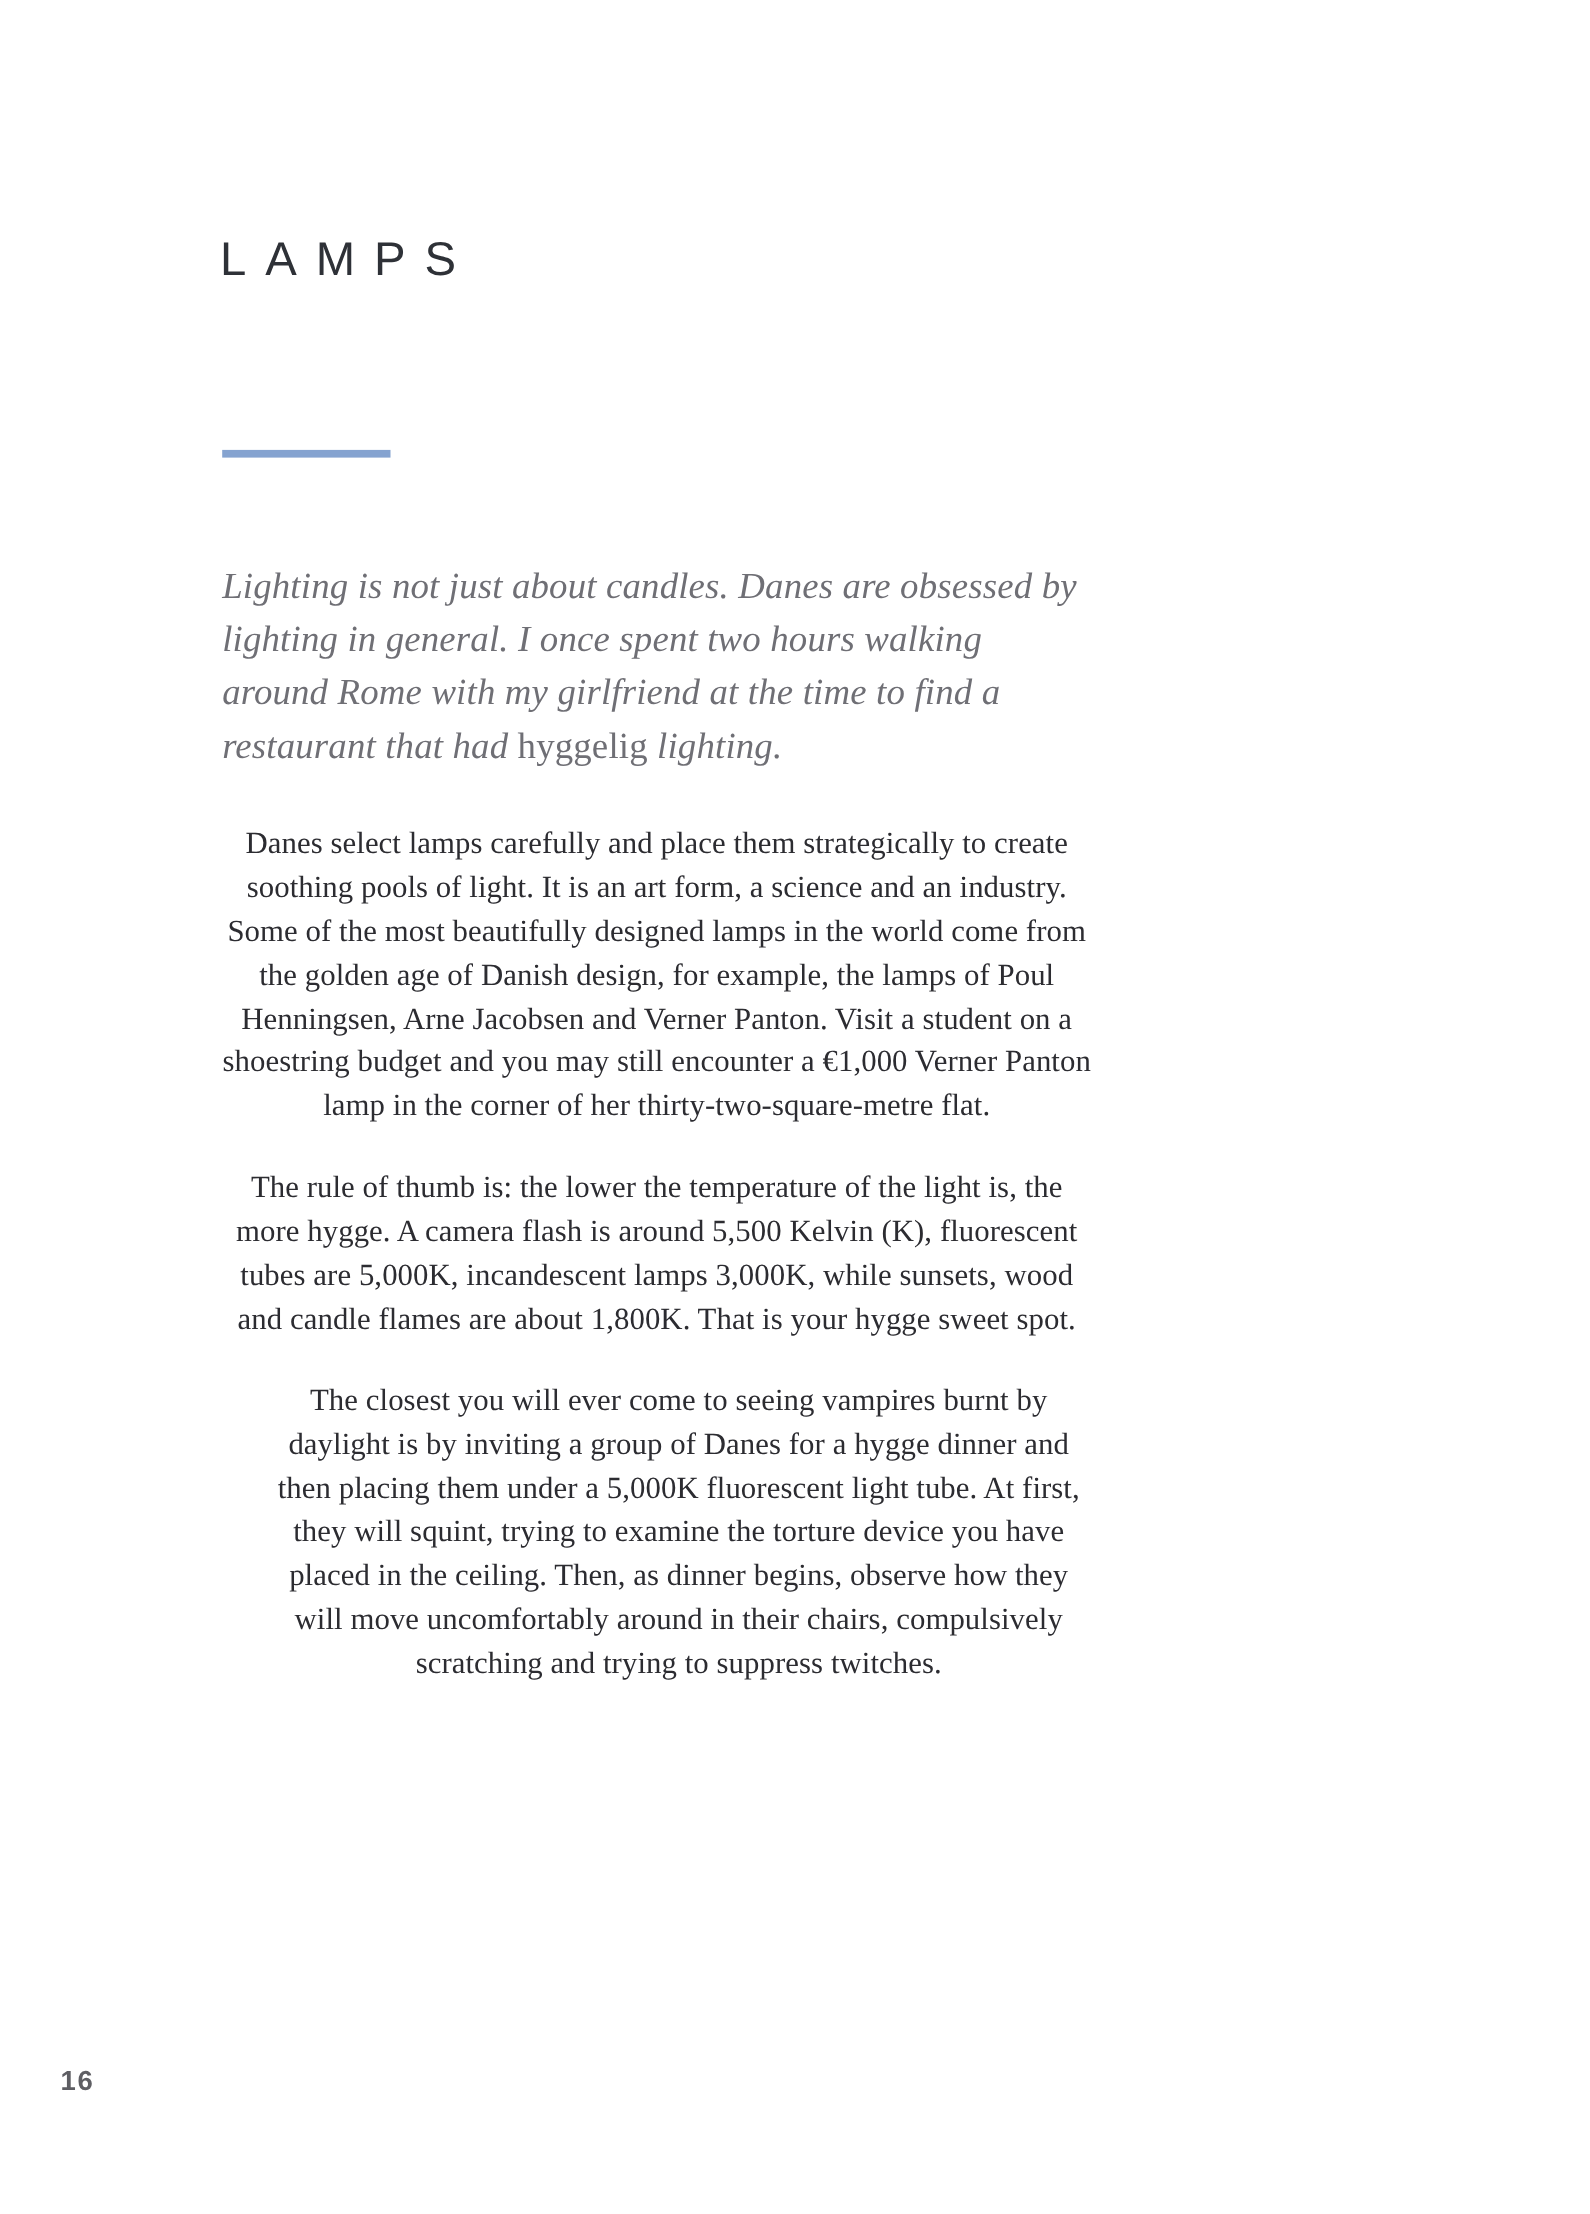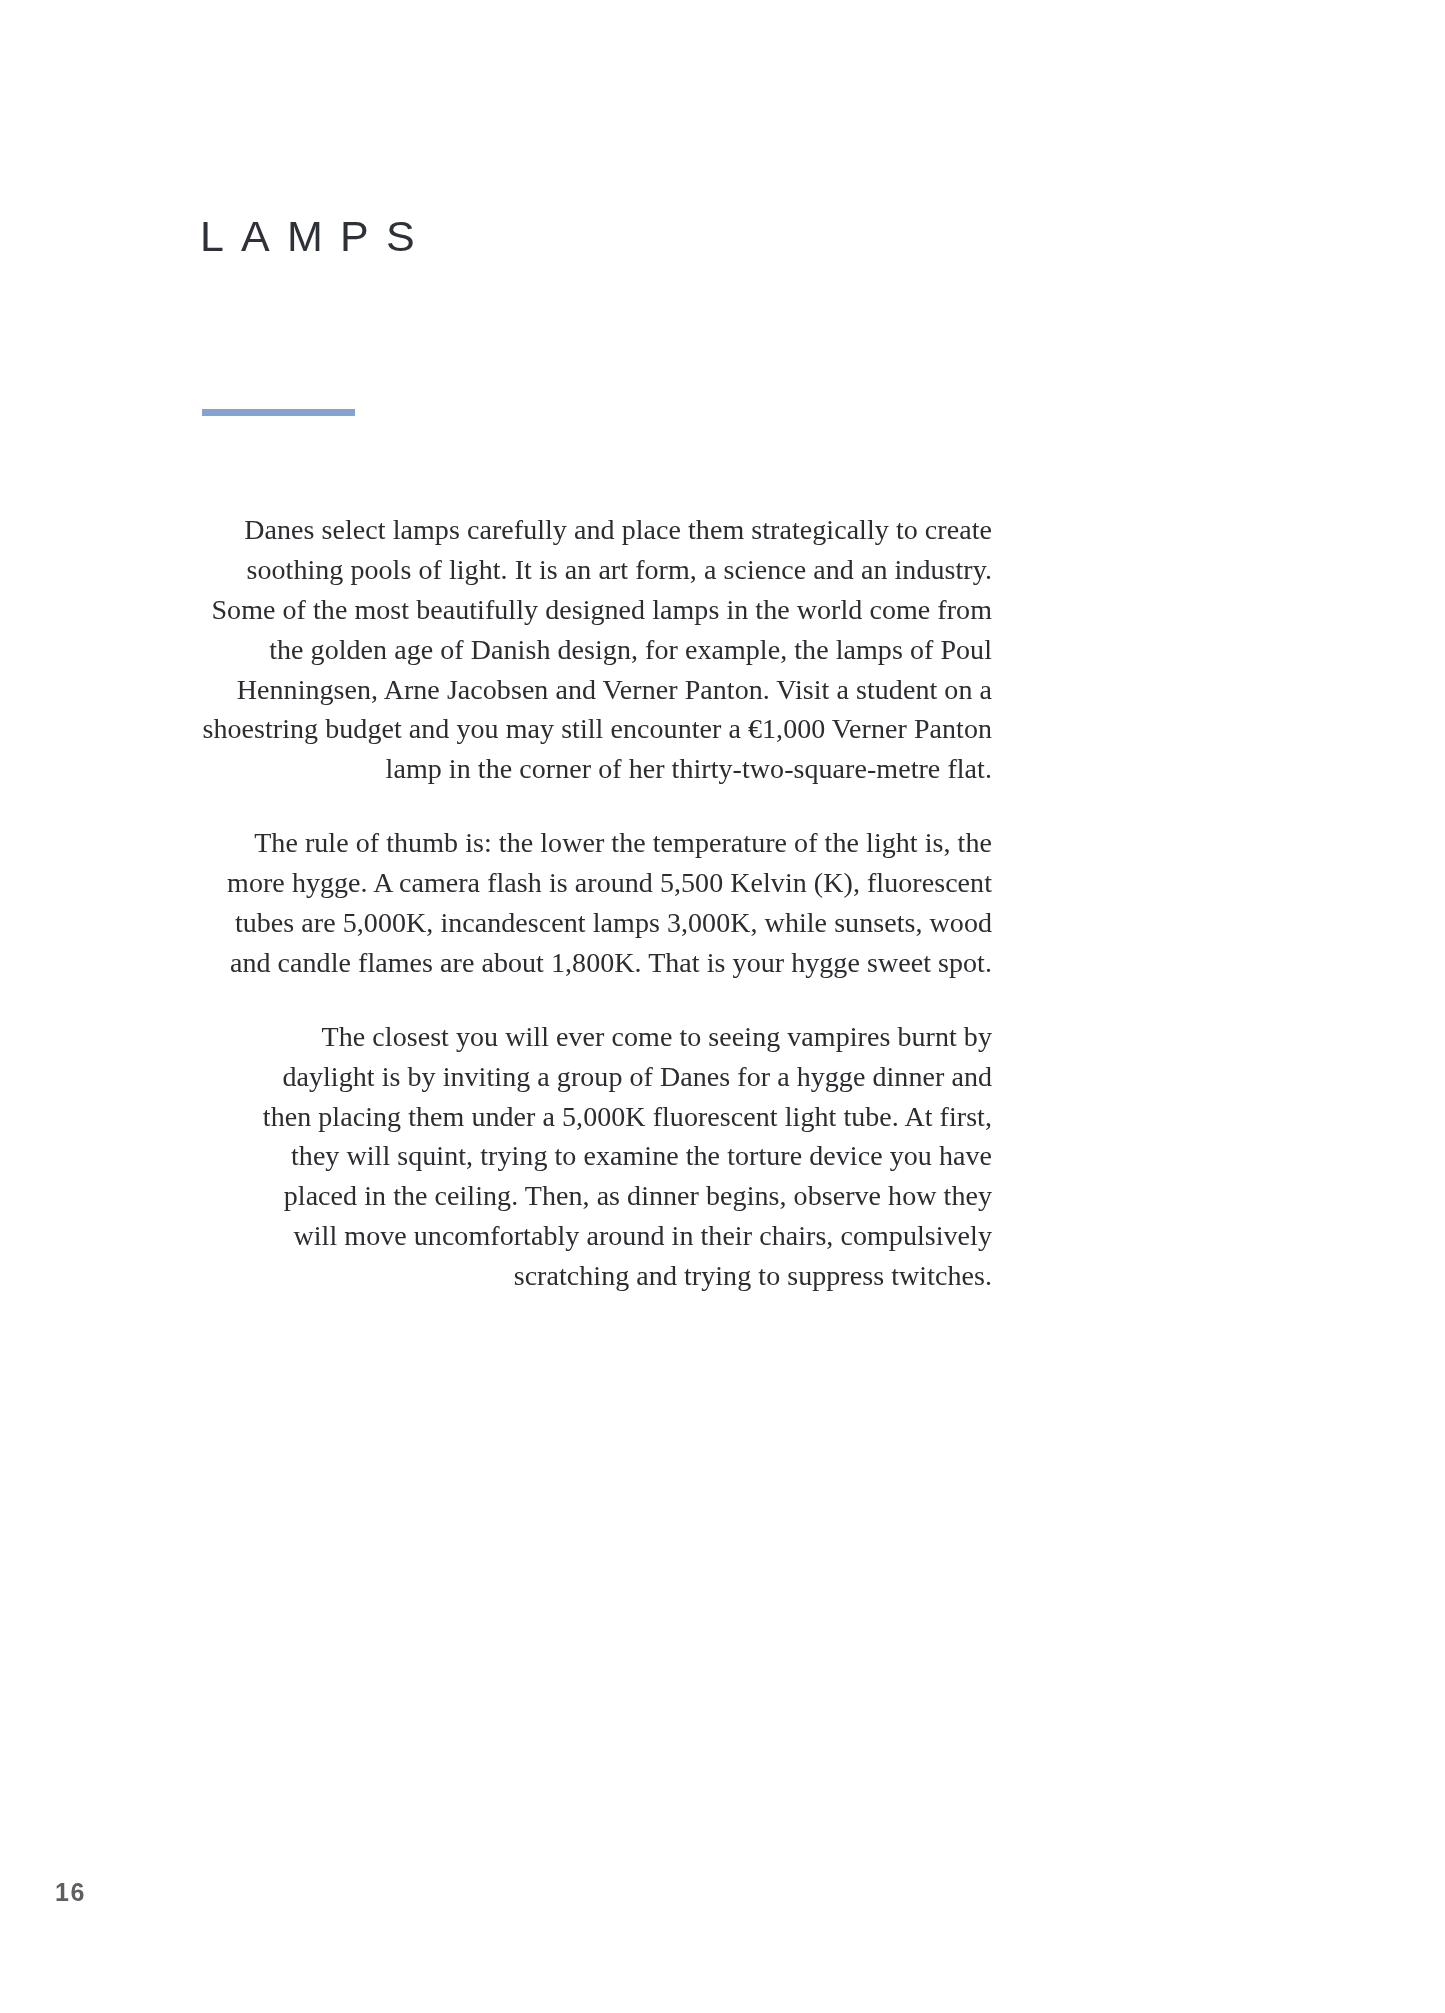--- a/index.html
+++ b/index.html
@@ -71,21 +71,21 @@
   }
 
   
   .body-para {
     font-family: "Liberation Serif", "DejaVu Serif", serif;
     font-size: 28px;
     line-height: 1.425;
     color: #2c2c31;
     margin: 0 0 34px 0;
     letter-spacing: 0.002em;
-    text-align: right;
+    text-align: center;
   }
   .body-para:last-child {
     margin-bottom: 0;
     margin-left: 40px;
   }
 
   
   .folio {
     position: absolute;
     left: 55px;
@@ -101,20 +101,21 @@
 <body>
 
 <div class="page">
 
   <h1 class="chapter-title">LAMPS</h1>
 
   <div class="title-rule"></div>
 
   <div class="text-column">
 
+    <p class="pull-quote"><span>Lighting is not just about candles. Danes are obsessed by lighting in general. I once spent two hours walking around Rome with my girlfriend at the time to find a restaurant that had </span><span class="roman">hyggelig</span><span> lighting.</span></p>
 
     <p class="body-para">Danes select lamps carefully and place them strategically to create soothing pools of light. It is an art form, a science and an industry. Some of the most beautifully designed lamps in the world come from the golden age of Danish design, for example, the lamps of Poul Henningsen, Arne Jacobsen and Verner Panton. Visit a student on a shoestring budget and you may still encounter a €1,000 Verner Panton lamp in the corner of her thirty-two-square-metre flat.</p>
 
     <p class="body-para">The rule of thumb is: the lower the temperature of the light is, the more hygge. A camera flash is around 5,500 Kelvin (K), fluorescent tubes are 5,000K, incandescent lamps 3,000K, while sunsets, wood and candle flames are about 1,800K. That is your hygge sweet spot.</p>
 
     <p class="body-para">The closest you will ever come to seeing vampires burnt by daylight is by inviting a group of Danes for a hygge dinner and then placing them under a 5,000K fluorescent light tube. At first, they will squint, trying to examine the torture device you have placed in the ceiling. Then, as dinner begins, observe how they will move uncomfortably around in their chairs, compulsively scratching and trying to suppress twitches.</p>
 
   </div>
 
   <div class="folio">16</div>

